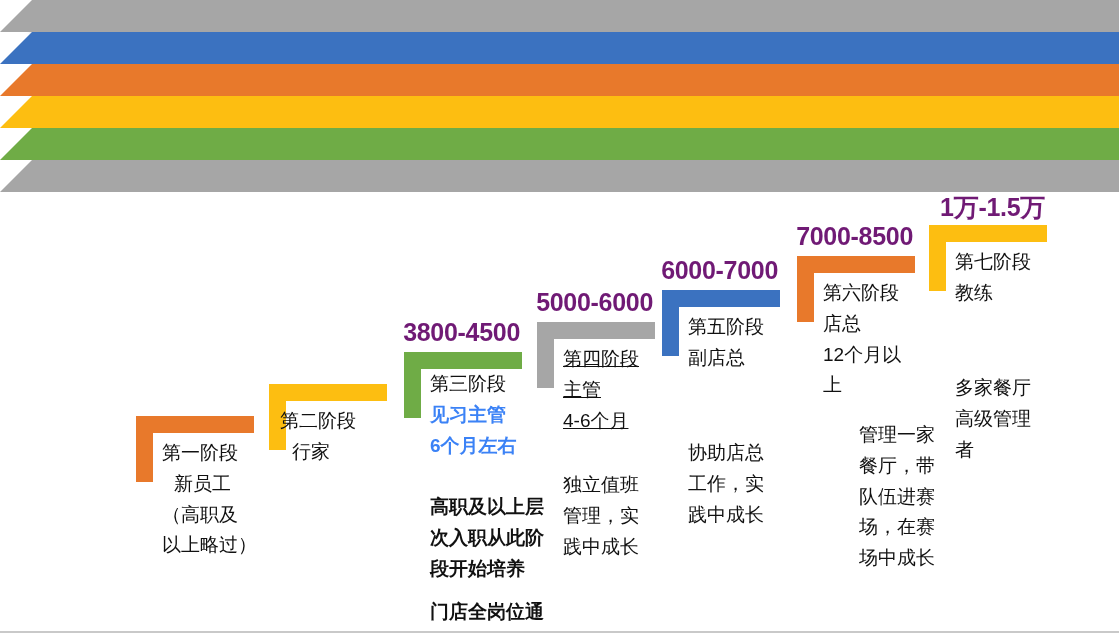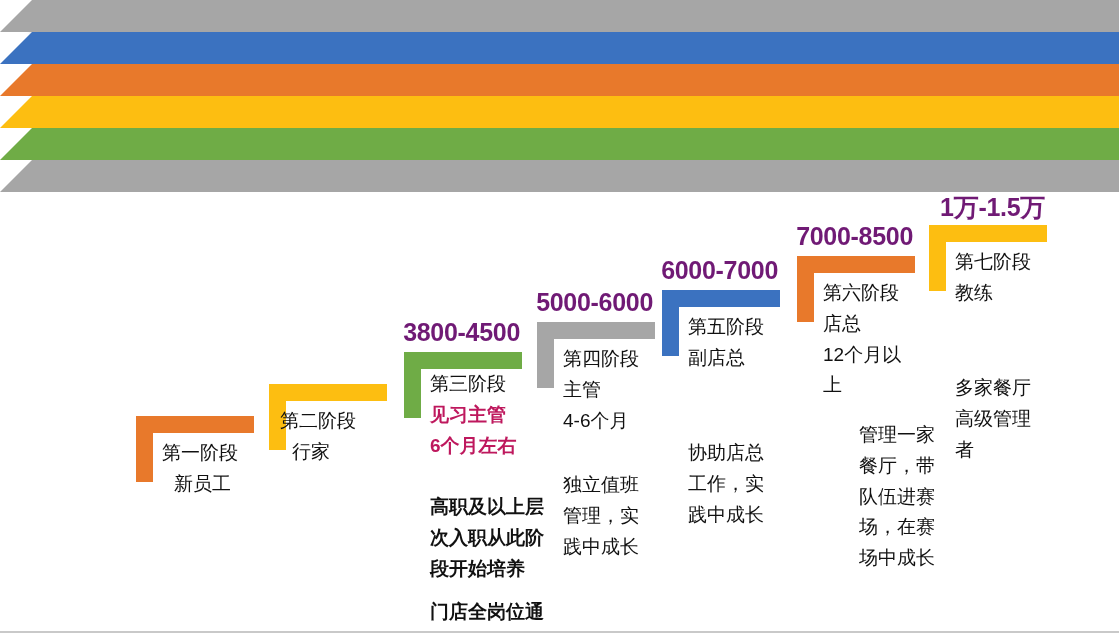--- a/index.html
+++ b/index.html
@@ -113,21 +113,21 @@
   .step .body .ln-time {
     white-space: nowrap;
   }
   .step .body .indent { padding-left: 12px; }
   .step .desc {
     position: absolute;
     font-size: 19px;
     line-height: 1.62;
     color: #111;
   }
-  .red { color: #be185d; font-weight: bold; }
+  .red { color: #3b82f6; font-weight: bold; }
 
   
   #bottom-rule {
     position: absolute;
     left: 0;
     bottom: 0;
     width: 1119px;
     height: 2px;
     background: #c9c9c9;
   }
@@ -159,20 +159,24 @@
   <span>2-3年，从一位应届毕业生成长为一家餐厅管理者</span><span class="excl">！</span>
 </div>
 
 <div id="staircase">
     <div class="step" style="left: 136px; top: 416px;">
       <div class="bar-h" style="width: 118px; background: rgb(232, 121, 43);"></div>
       <div class="bar-v" style="height: 66px; background: rgb(232, 121, 43);"></div>
       <div class="body" style="left: 26px; top: 22px; width: 112px;">
         <div class="ln-stage">第一阶段</div>
         <div class="ln-role indent">新员工</div>
+        <div>
+          <div>（高职及</div>
+          <div>以上略过）</div>
+        </div>
       </div>
     </div>
     <div class="step" style="left: 269px; top: 384px;">
       <div class="bar-h" style="width: 118px; background: rgb(253, 190, 17);"></div>
       <div class="bar-v" style="height: 66px; background: rgb(253, 190, 17);"></div>
       <div class="body" style="left: 11px; top: 22px; width: 112px;">
         <div class="ln-stage">第二阶段</div>
         <div class="ln-role indent">行家</div>
       </div>
     </div>
@@ -196,21 +200,21 @@
       <div class="desc red" style="left: 26px; top: 245px; width: 132px;">
         <div>门店全岗位通</div>
         <div>岗学习及鉴定</div>
       </div>
     </div>
     <div class="tri" style="left: 355px; top: 352px; border-left: 32px solid transparent; border-bottom: 32px solid rgb(59, 114, 192);"></div>
     <div class="step" style="left: 537px; top: 322px;">
       <div class="bar-h" style="width: 118px; background: rgb(166, 166, 166);"></div>
       <div class="bar-v" style="height: 66px; background: rgb(166, 166, 166);"></div>
       <div class="salary" style="left: -120px; top: -34px; width: 236px; text-align: right;">5000-6000</div>
-      <div class="body" style="left: 26px; top: 22px; width: 112px;">
+      <div class="body" style="left: 26px; top: 22px; width: 112px; text-decoration: underline;">
         <div class="ln-stage">第四阶段</div>
         <div class="ln-role">主管</div>
         <div class="ln-time">
           <div>4-6个月</div>
         </div>
       </div>
       <div class="desc" style="left: 26px; top: 148px; width: 112px;">
         <div>独立值班</div>
         <div>管理，实</div>
         <div>践中成长</div>

